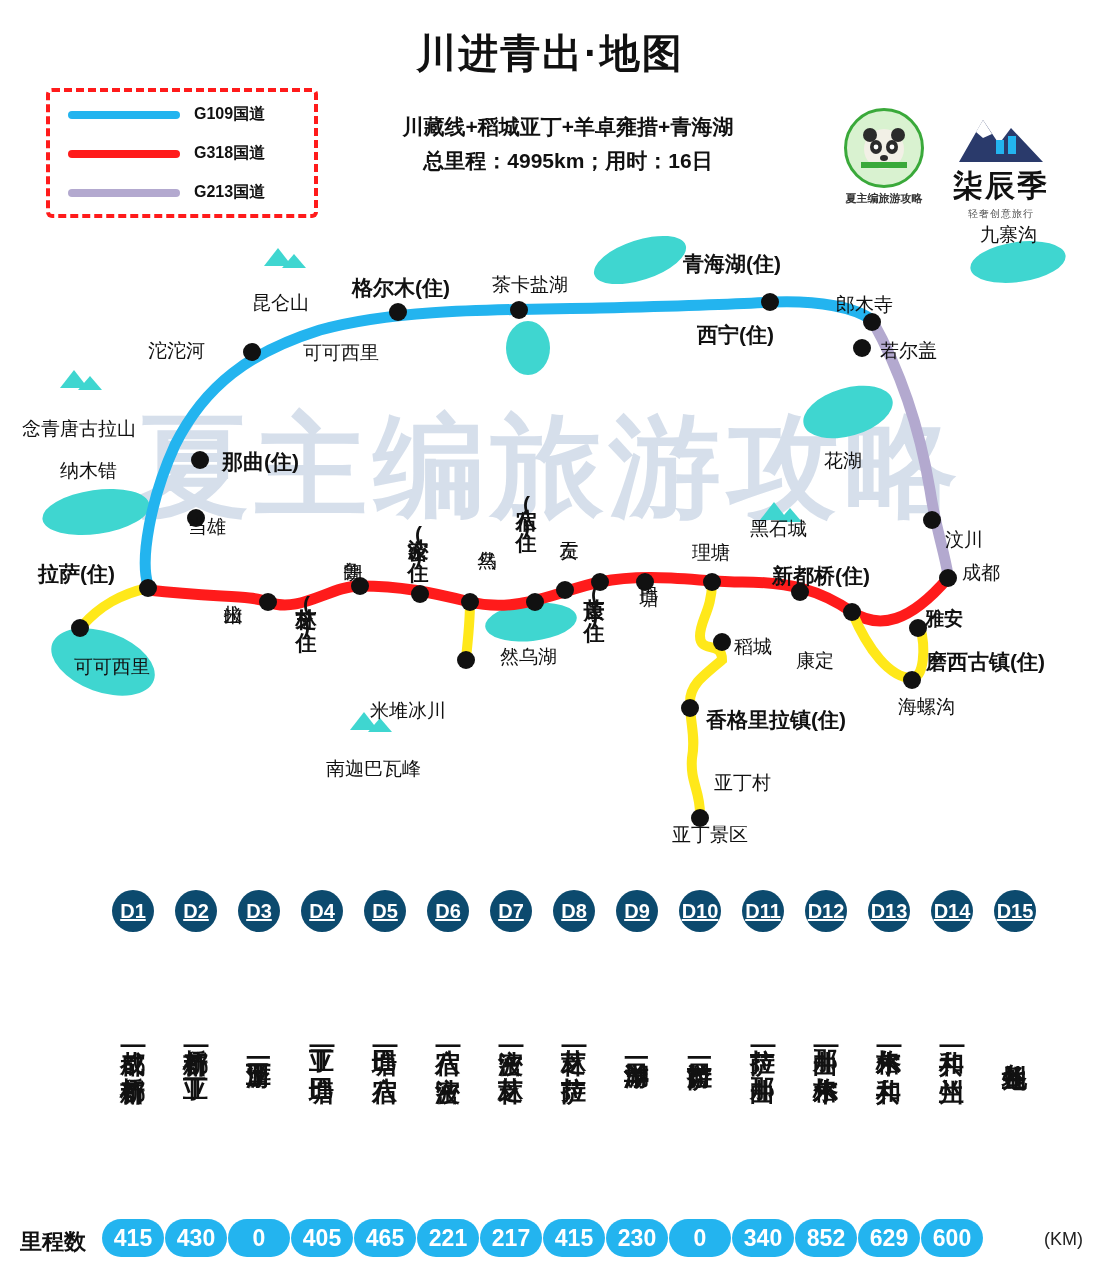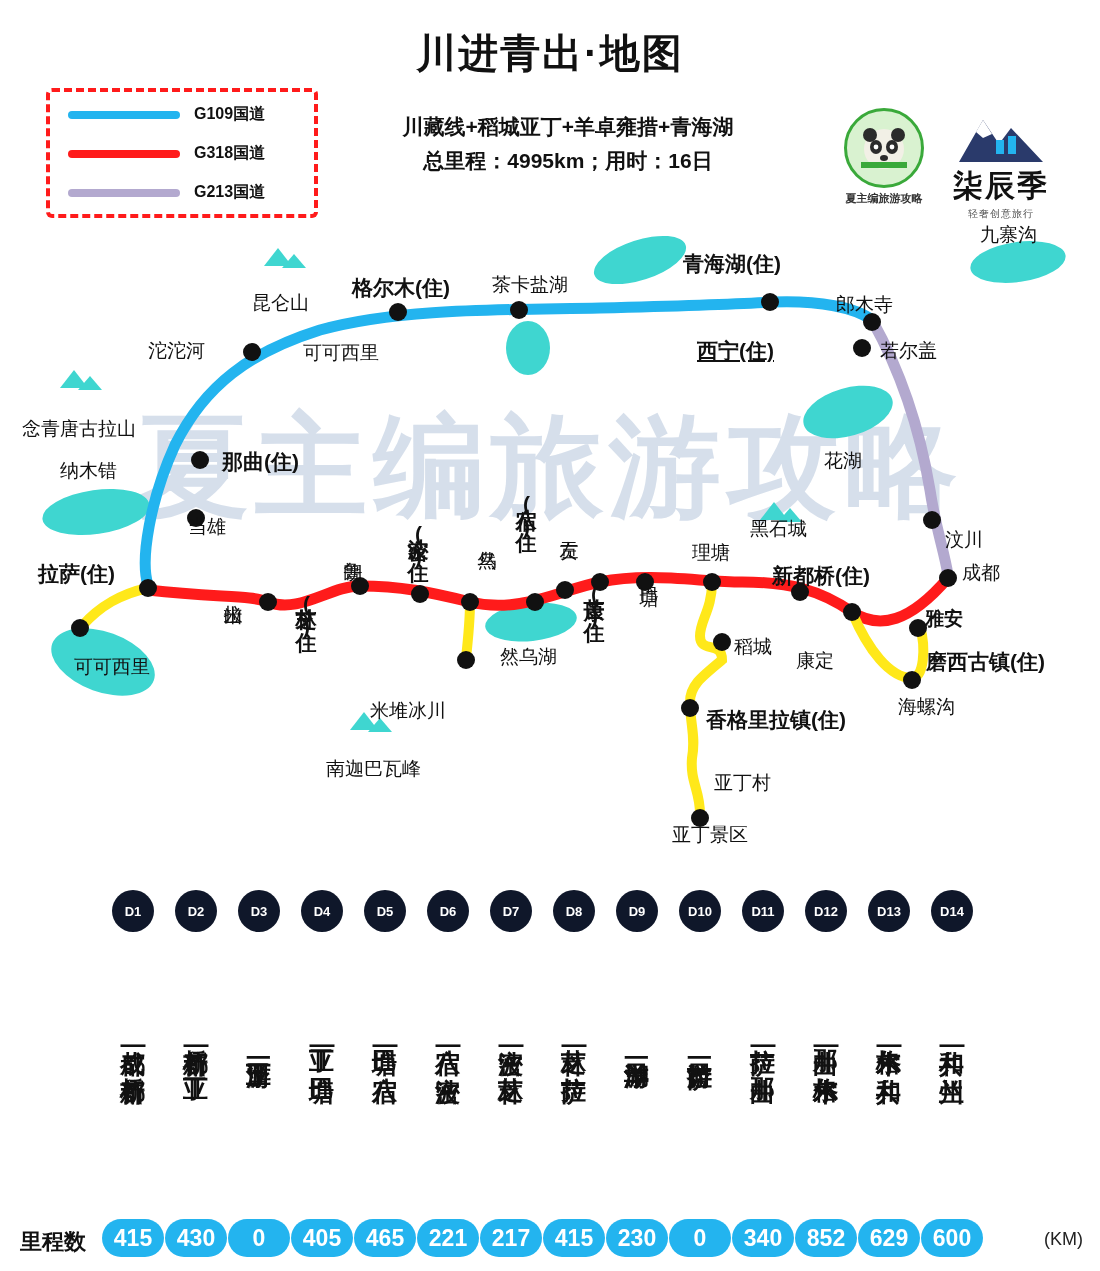--- a/index.html
+++ b/index.html
@@ -54,23 +54,23 @@
     position:absolute;font-size:19px;color:#111;white-space:nowrap;
   }
   .mlabel.b{font-weight:bold;font-size:21px;text-align:right;}
   .mlabel.v{
     writing-mode:vertical-rl;text-orientation:upright;white-space:nowrap;
   }
   
   #days{top:890px;left:12px;width:1076px;height:290px;}
   .day-col{position:absolute;top:0;width:66px;text-align:center;}
   .day-badge{
-    width:42px;height:42px;border-radius:50%;background:#0f172a;
-    color:#fff;font-size:13px;font-weight:bold;
-    display:flex;align-items:center;justify-content:center;margin:0 auto;
+    width:42px;height:42px;border-radius:50%;background:#0c4a6e;
+    color:#fff;font-size:20px;font-weight:bold;
+    display:flex;align-items:center;justify-content:center;margin:0 auto;text-decoration:underline;
   }
   .day-name{
     margin:12px auto 0;font-size:25px;font-weight:bold;line-height:30px;
     writing-mode:vertical-rl;text-orientation:upright;
     height:200px;white-space:nowrap;
   }
   
   #mileage{top:1176px;left:12px;width:1076px;height:46px;margin-top:43px;}
   #mileage-label{
     position:absolute;left:8px;top:8px;font-size:22px;font-weight:bold;
@@ -216,21 +216,21 @@
       <circle cx="862" cy="118" r="9"></circle>
     </g>
   </svg>
 
   <div class="mlabel" style="left:252px;top:60px;">昆仑山</div>
   <div class="mlabel b" style="left:352px;top:44px;">格尔木(住)</div>
   <div class="mlabel" style="left:492px;top:42px;">茶卡盐湖</div>
   <div class="mlabel b" style="left:683px;top:20px;">青海湖(住)</div>
   <div class="mlabel" style="left:980px;top:-8px;">九寨沟</div>
   <div class="mlabel" style="left:836px;top:62px;">郎木寺</div>
-  <div class="mlabel b" style="left:697px;top:107px;text-decoration:underline;">西宁(住)</div>
+  <div class="mlabel b" style="left:697px;top:91px;">西宁(住)</div>
   <div class="mlabel" style="left:880px;top:108px;">若尔盖</div>
   <div class="mlabel" style="left:148px;top:108px;">沱沱河</div>
   <div class="mlabel" style="left:303px;top:110px;">可可西里</div>
   <div class="mlabel" style="left:22px;top:186px;">念青唐古拉山</div>
   <div class="mlabel b" style="left:222px;top:218px;">那曲(住)</div>
   <div class="mlabel" style="left:824px;top:218px;">花湖</div>
   <div class="mlabel" style="left:60px;top:228px;">纳木错</div>
   <div class="mlabel" style="left:188px;top:284px;text-align:right;">当雄</div>
   <div class="mlabel" style="left:945px;top:297px;">汶川</div>
   <div class="mlabel b v" style="left:404px;top:292px;">波密(住)</div>
@@ -311,20 +311,24 @@
     <div class="day-name">那曲—格尔木</div>
   </div>
   <div class="day-col" style="left:844px;">
     <div class="day-badge">D13</div>
     <div class="day-name">格尔木—共和</div>
   </div>
   <div class="day-col" style="left:907px;">
     <div class="day-badge">D14</div>
     <div class="day-name">共和—兰州</div>
   </div>
+  <div class="day-col" style="left:970px;">
+    <div class="day-badge">D15</div>
+    <div class="day-name">兰州各地</div>
+  </div>
 </div>
 
 <div class="abs" id="mileage">
   <div id="mileage-label">里程数</div>
   <div class="km-pill" style="left:90px;">415</div>
   <div class="km-pill" style="left:153px;">430</div>
   <div class="km-pill" style="left:216px;">0</div>
   <div class="km-pill" style="left:279px;">405</div>
   <div class="km-pill" style="left:342px;">465</div>
   <div class="km-pill" style="left:405px;">221</div>

